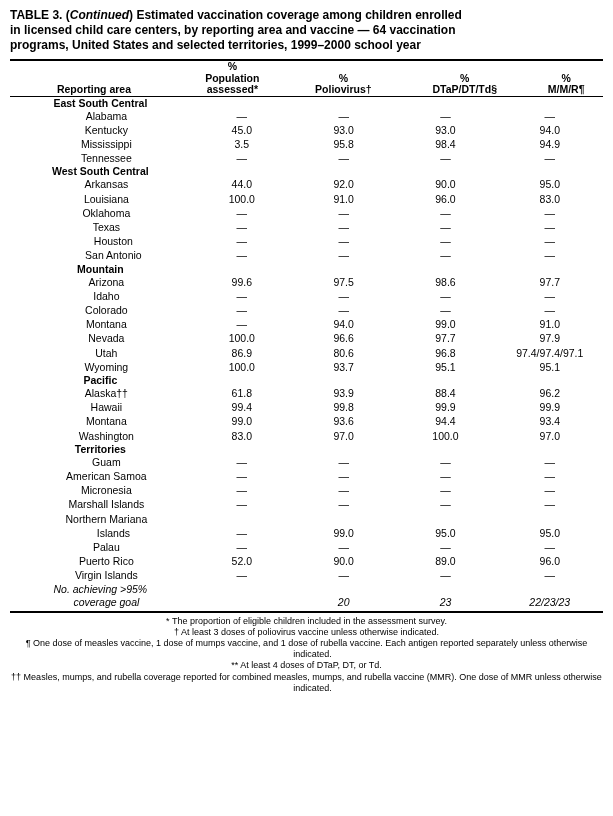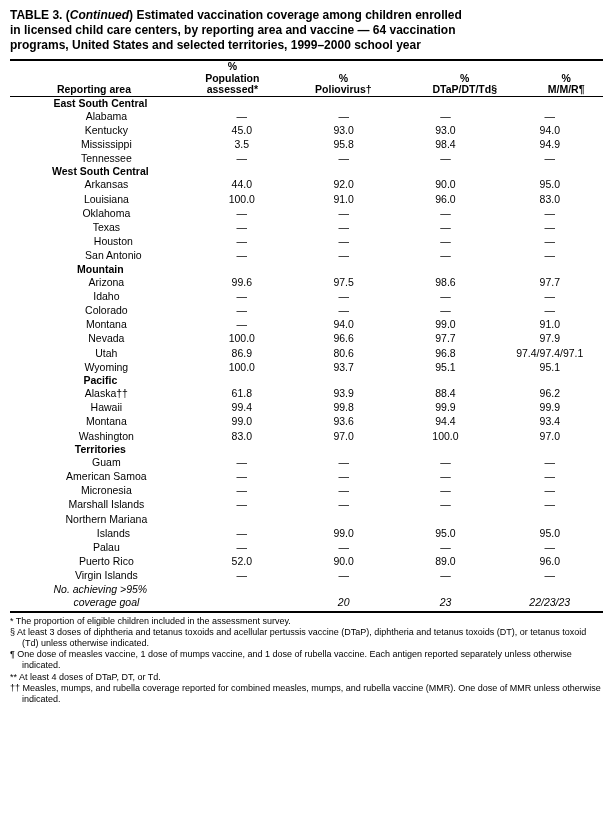--- a/index.html
+++ b/index.html
@@ -81,20 +81,21 @@
   .note-row td.col-num { font-style: italic; }
   .footnotes {
     font-size: 9px;
     line-height: 11.2px;
     margin-top: 3px;
   }
   .footnotes div {
     margin: 0;
     padding-left: 12px;
     text-indent: -12px;
+    text-align: center;
   }
 </style>
 </head>
 <body>
 
 <div class="page">
 
   <div class="title">
     <span>TABLE 3. (</span><span class="ital">Continued</span><span>) Estimated vaccination coverage among children enrolled</span><br>
     <span>in licensed child care centers, by reporting area and vaccine — 64 vaccination</span><br>
@@ -398,19 +399,19 @@
           <td class="col-num">23</td>
           <td class="col-num">22/23/23</td>
         </tr>
       </tbody>
   </table>
 
   <div class="rule-thick"></div>
 
   <div class="footnotes" id="footnotes">
       <div>* The proportion of eligible children included in the assessment survey.</div>
-      <div>§ At least 3 doses of diphtheria and tetanus toxoids and acellular pertussis vaccine (DTaP), diphtheria and tetanus toxoids (DT), or tetanus toxoid (Td) unless otherwise indicated.</div>
+      <div>† At least 3 doses of poliovirus vaccine unless otherwise indicated.</div>
       <div>¶ One dose of measles vaccine, 1 dose of mumps vaccine, and 1 dose of rubella vaccine. Each antigen reported separately unless otherwise indicated.</div>
       <div>** At least 4 doses of DTaP, DT, or Td.</div>
       <div>†† Measles, mumps, and rubella coverage reported for combined measles, mumps, and rubella vaccine (MMR). One dose of MMR unless otherwise indicated.</div>
     </div>
 
 </div>
 
 </body></html>

